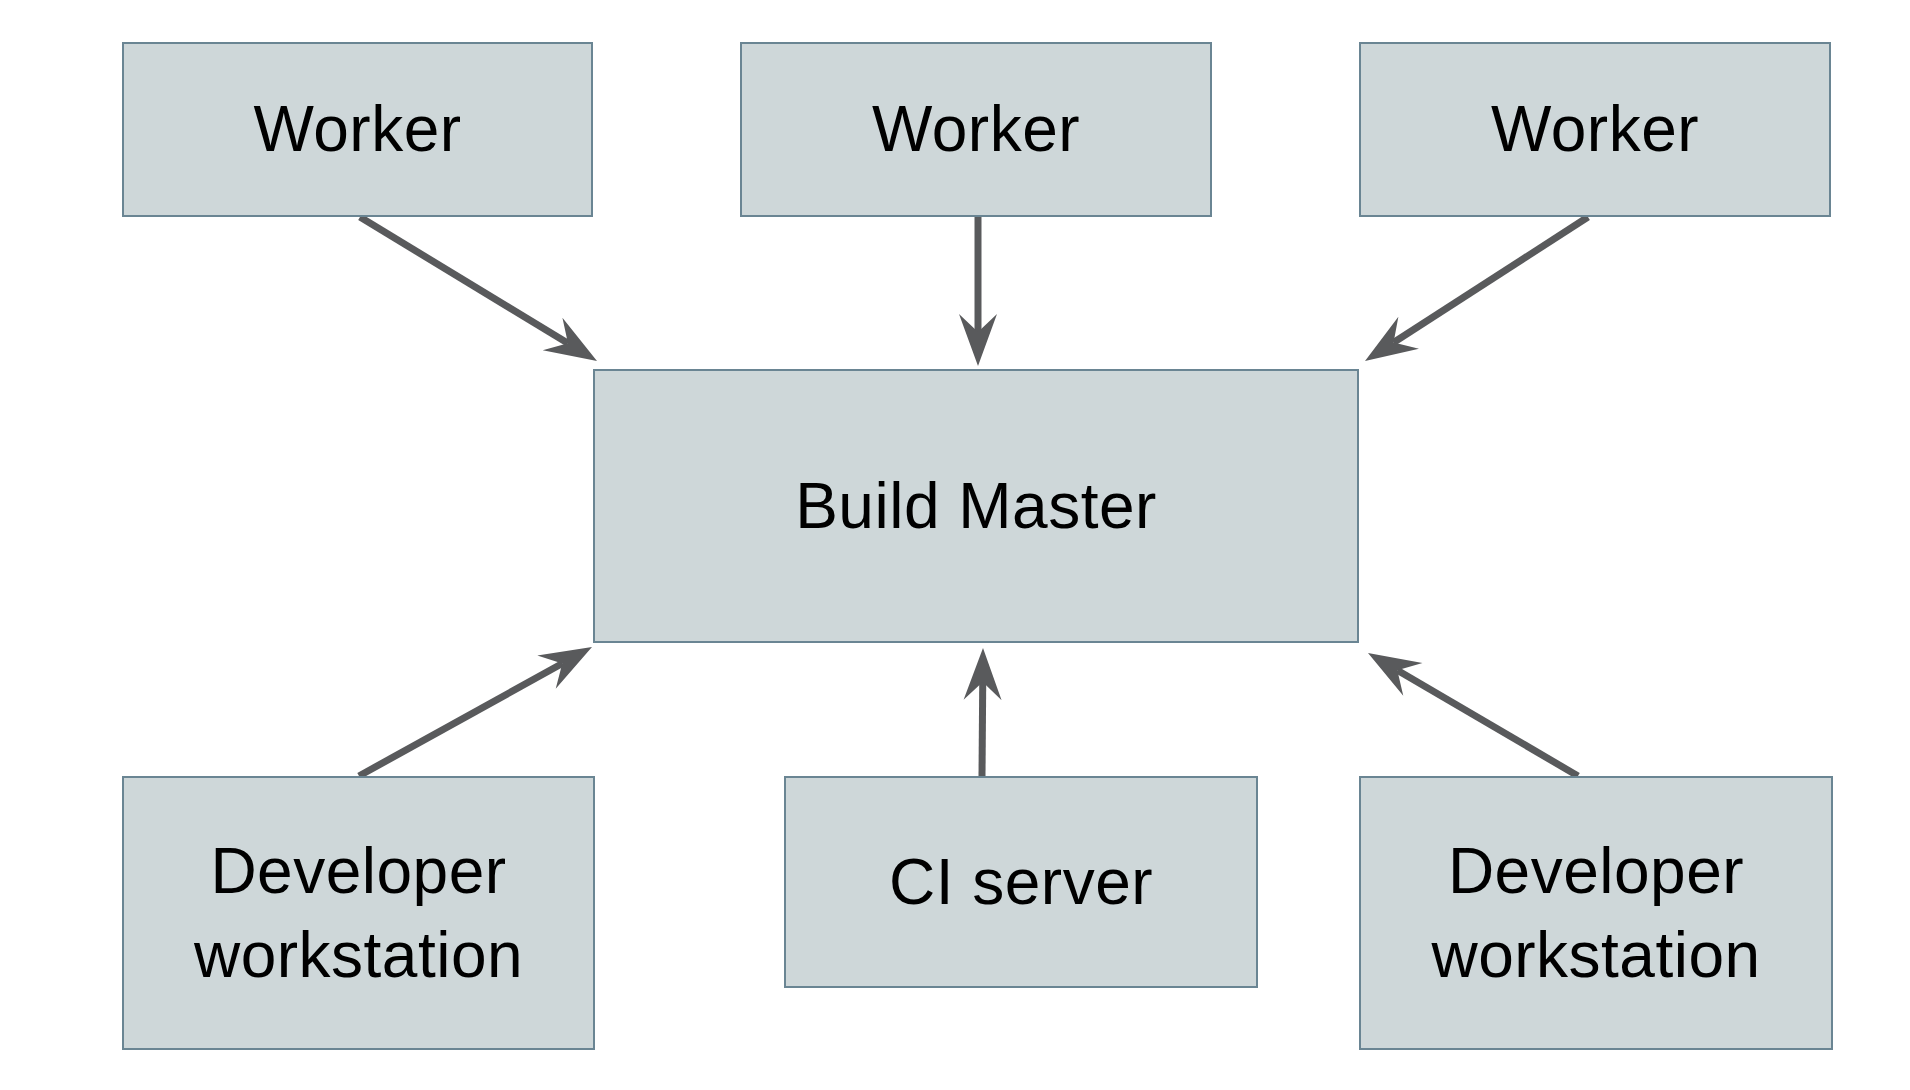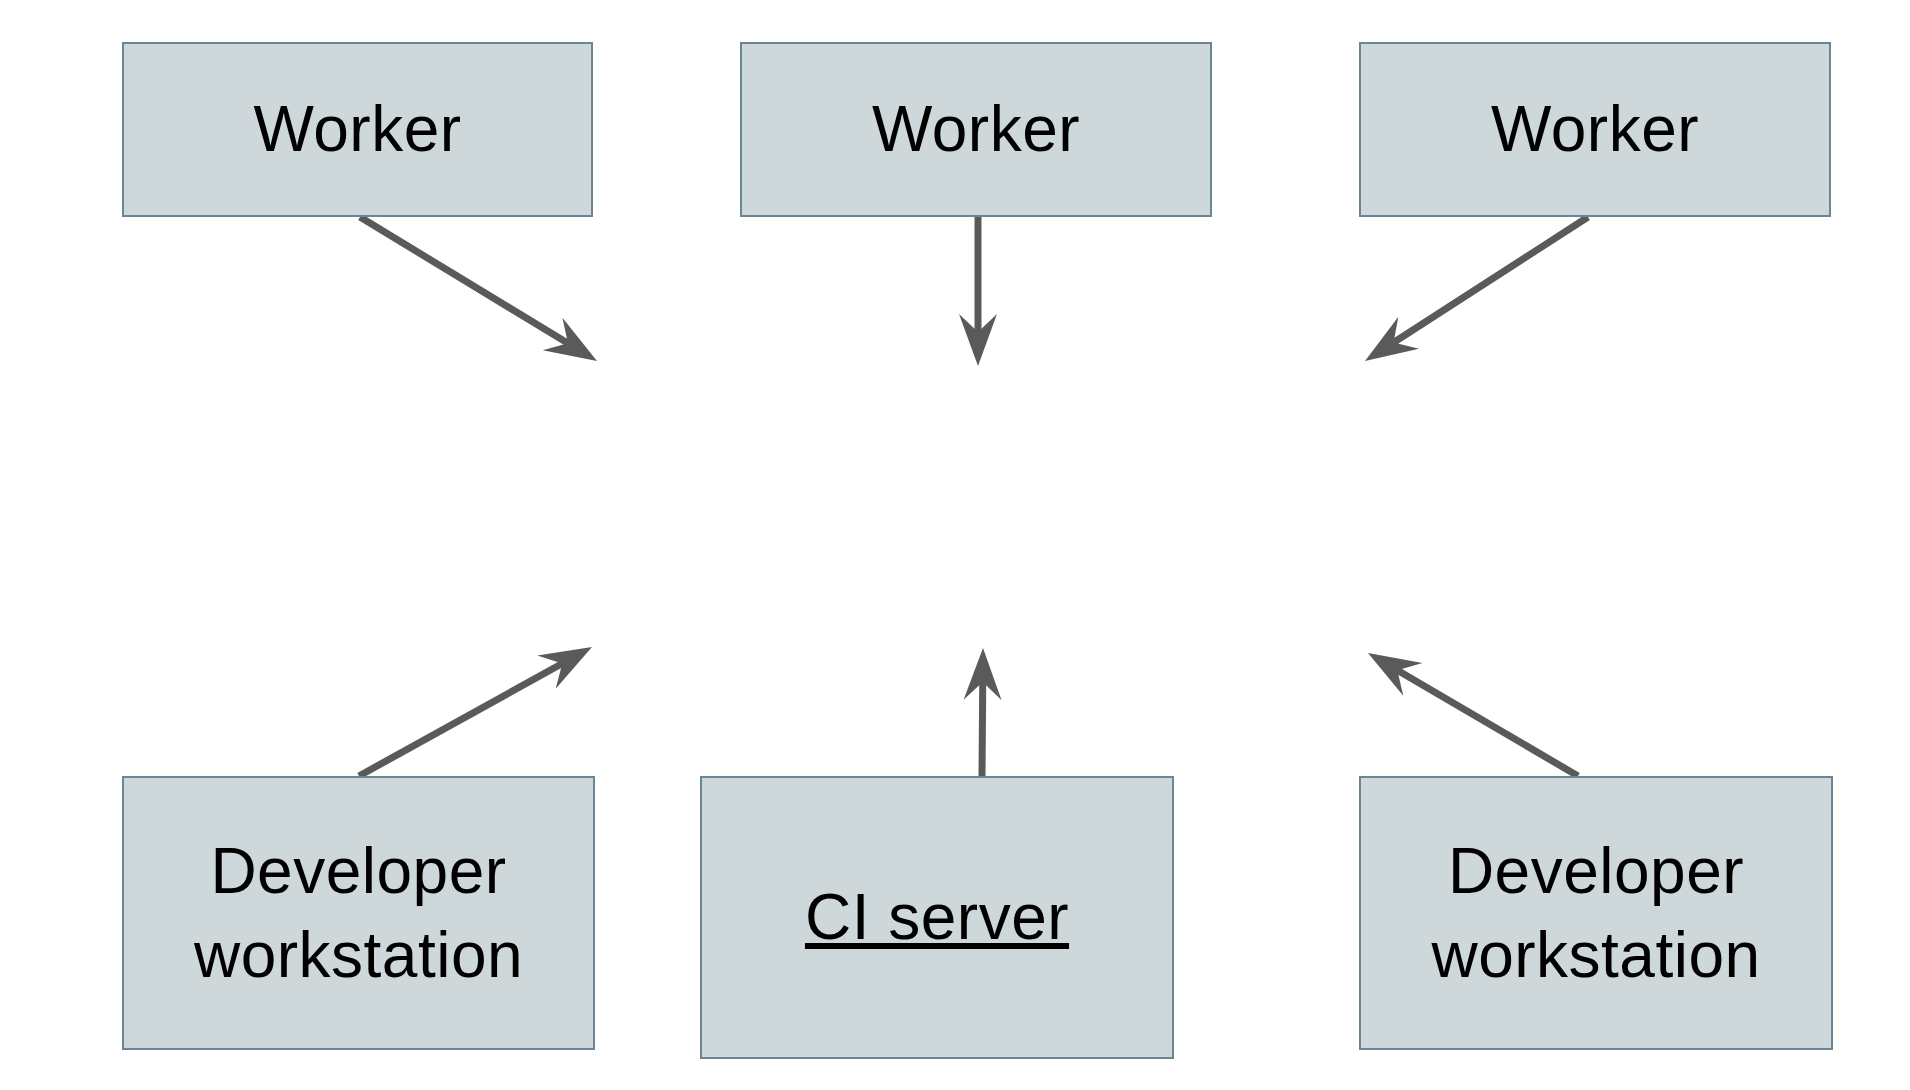--- a/index.html
+++ b/index.html
@@ -39,21 +39,21 @@
     line-height: 1.32;
     white-space: pre-line;
     letter-spacing: 0.5px;
   }
   
   .n-worker-1      { left: 122px;  top: 42px;  width: 471px; height: 175px; }
   .n-worker-2      { left: 740px;  top: 42px;  width: 472px; height: 175px; }
   .n-worker-3      { left: 1359px; top: 42px;  width: 472px; height: 175px; }
   .n-build-master  { left: 593px;  top: 369px; width: 766px; height: 274px; }
   .n-dev-left      { left: 122px;  top: 776px; width: 473px; height: 274px; }
-  .n-ci-server     { left: 700px;  top: 776px; width: 474px; height: 283px; text-decoration: underline; }
+  .n-ci-server     { left: 784px;  top: 776px; width: 474px; height: 212px; }
   .n-dev-right     { left: 1359px; top: 776px; width: 474px; height: 274px; }
 </style>
 </head>
 <body>
 
 <div id="canvas">
 
   <svg id="arrows" viewBox="0 0 1910 1090" xmlns="http://www.w3.org/2000/svg">
       <g>
         <line x1="360" y1="217" x2="567.943053430482" y2="343.3451463881409" stroke="#595a5c" stroke-width="7"></line>
@@ -86,20 +86,23 @@
   </div>
 
   <div class="node n-worker-2">
     <span class="label">Worker</span>
   </div>
 
   <div class="node n-worker-3">
     <span class="label">Worker</span>
   </div>
 
+  <div class="node n-build-master">
+    <span class="label">Build Master</span>
+  </div>
 
   <div class="node n-dev-left">
     <span class="label">Developer
 workstation</span>
   </div>
 
   <div class="node n-ci-server">
     <span class="label">CI server</span>
   </div>
 

